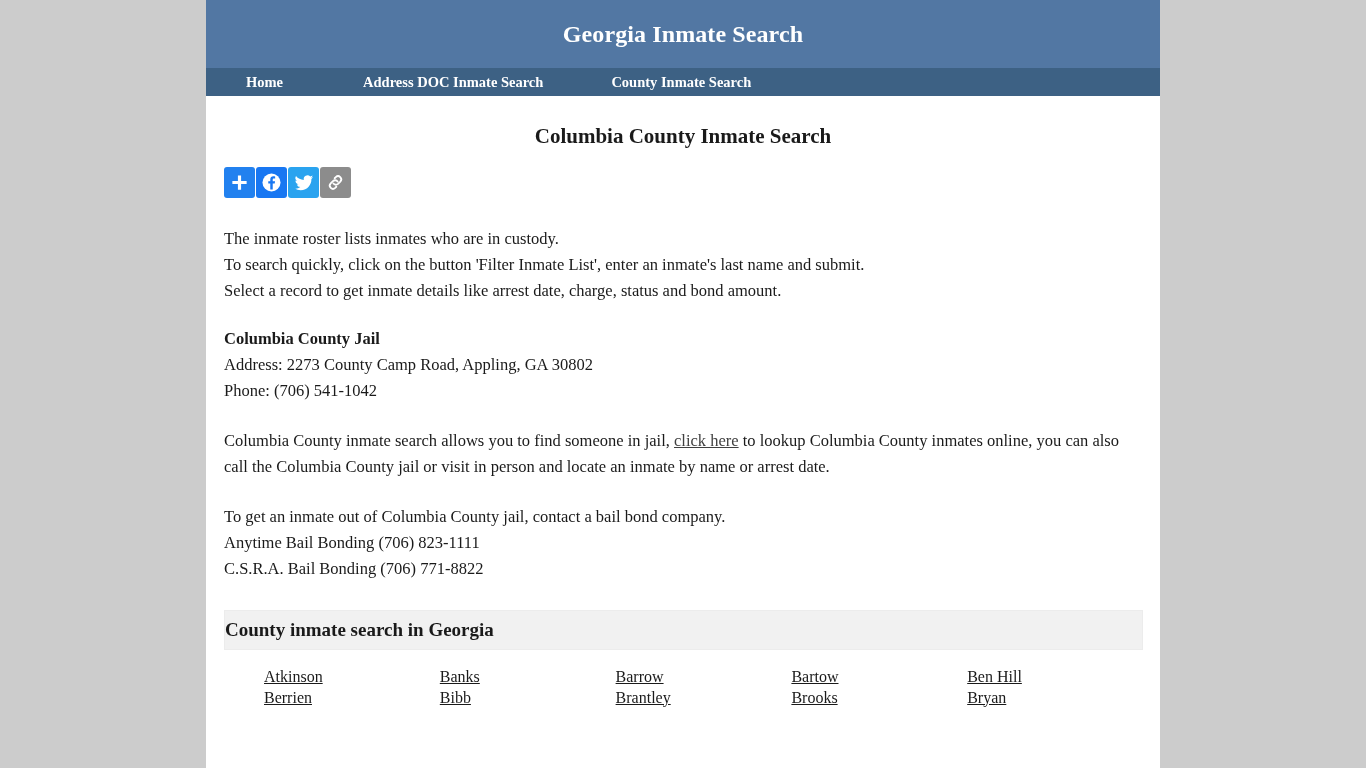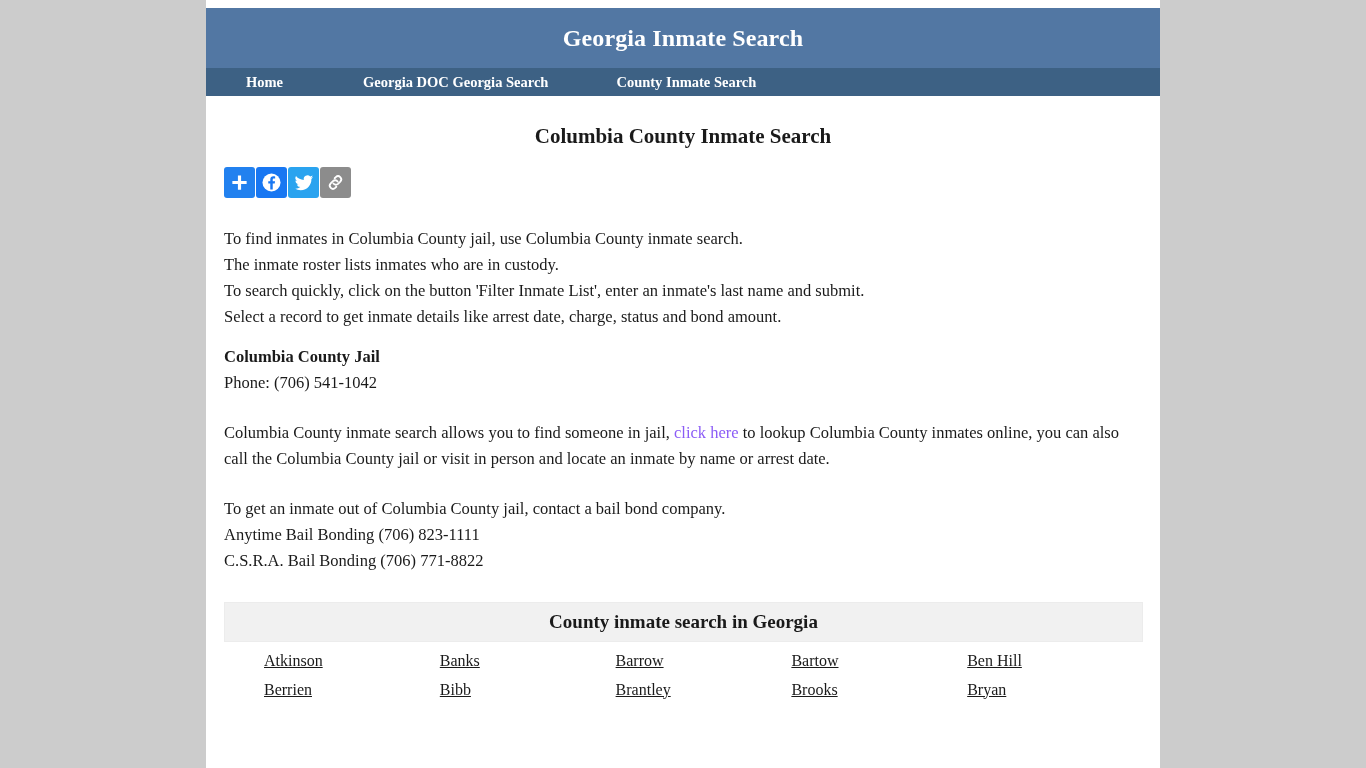--- a/index.html
+++ b/index.html
@@ -25,26 +25,25 @@
     position: absolute;
     left: 206px;
     top: 0;
     width: 954px;
     min-height: 768px;
     background: #ffffff;
   }
 
   
   .site-header {
-    height: 60px;
+    height: 68px;
     background: #5277a3;
     display: flex;
     align-items: center;
     justify-content: center;
-    margin-top: 8px;
   }
   .site-title {
     color: #ffffff;
     font-size: 24px;
     font-weight: bold;
     letter-spacing: 0.1px;
     font-family: "Liberation Serif", "DejaVu Serif", serif;
   }
 
   
@@ -108,69 +107,69 @@
   
   .copy-block {
     margin-top: 28px;
   }
   .copy-line {
     font-size: 16.5px;
     line-height: 26px;
     color: #1a1a1a;
   }
   .jail-block {
-    margin-top: 14px;
+    margin-top: 22px;
   }
   .jail-name {
     font-size: 16.5px;
     line-height: 26px;
     font-weight: bold;
     color: #1a1a1a;
   }
   .para {
     margin-top: 24px;
     font-size: 16.5px;
     line-height: 26px;
     color: #1a1a1a;
     max-width: 916px;
   }
   .inline-link {
-    color: #8b5cf6;
+    color: #404040;
+    text-decoration: underline;
     cursor: pointer;
   }
   .bail-block {
     margin-top: 24px;
   }
 
   
   .county-section {
     margin-top: 28px;
     width: 919px;
   }
   .county-head {
     background: #f1f1f1;
     height: 40px;
     display: flex;
     align-items: center;
-    justify-content: center;
     border: 1px solid #ececec;
     box-sizing: border-box;
   }
   .county-head-title {
     font-size: 19px;
     font-weight: bold;
     color: #1a1a1a;
   }
   .county-grid {
     display: grid;
     grid-template-columns: repeat(5, 1fr);
-    padding-top: 8px;
+    padding-top: 16px;
     padding-left: 40px;
     box-sizing: border-box;
-    row-gap: 8px;
+    row-gap: 0;
   }
   .county-cell {
     height: 21px;
     display: flex;
     align-items: center;
   }
   .county-link {
     font-size: 16px;
     color: #1a1a1a;
     text-decoration: underline;
@@ -183,21 +182,21 @@
 
 <div id="page">
   <div class="site">
 
     <div class="site-header">
       <div class="site-title">Georgia Inmate Search</div>
     </div>
 
     <div class="site-nav">
       <a class="nav-item n1">Home</a>
-      <a class="nav-item n2">Georgia DOC Georgia Search</a>
+      <a class="nav-item n2">Address DOC Inmate Search</a>
       <a class="nav-item n3">County Inmate Search</a>
     </div>
 
     <div class="main">
 
       <h1 class="page-title">Columbia County Inmate Search</h1>
 
       <div class="share-row">
         <div class="share-btn share-addthis">
           <span>
@@ -227,28 +226,28 @@
               <g fill="none" stroke="#ffffff" stroke-width="2.1" stroke-linecap="round">
                 <path d="M9.6 13.2a3.6 3.6 0 0 0 5.3.4l2.6-2.6a3.65 3.65 0 0 0-5.16-5.16l-1.3 1.3"></path>
                 <path d="M14.4 10.8a3.6 3.6 0 0 0-5.3-.4l-2.6 2.6a3.65 3.65 0 0 0 5.16 5.16l1.28-1.28"></path>
               </g>
             </svg>
           </span>
         </div>
       </div>
 
       <div class="copy-block">
-        <div class="copy-line">To find inmates in Columbia County jail, use Columbia County inmate search.</div>
         <div class="copy-line">The inmate roster lists inmates who are in custody.</div>
         <div class="copy-line">To search quickly, click on the button 'Filter Inmate List', enter an inmate's last name and submit.</div>
         <div class="copy-line">Select a record to get inmate details like arrest date, charge, status and bond amount.</div>
       </div>
 
       <div class="jail-block">
         <div class="jail-name">Columbia County Jail</div>
+        <div class="copy-line">Address: 2273 County Camp Road, Appling, GA 30802</div>
         <div class="copy-line">Phone: (706) 541-1042</div>
       </div>
 
       <div class="para"><span>Columbia County inmate search allows you to find someone in jail, </span><a class="inline-link">click here</a><span> to lookup Columbia County inmates online, you can also call the Columbia County jail or visit in person and locate an inmate by name or arrest date.</span></div>
 
       <div class="bail-block">
         <div class="copy-line">To get an inmate out of Columbia County jail, contact a bail bond company.</div>
         <div class="copy-line">Anytime Bail Bonding (706) 823-1111</div>
         <div class="copy-line">C.S.R.A. Bail Bonding (706) 771-8822</div>
       </div>

